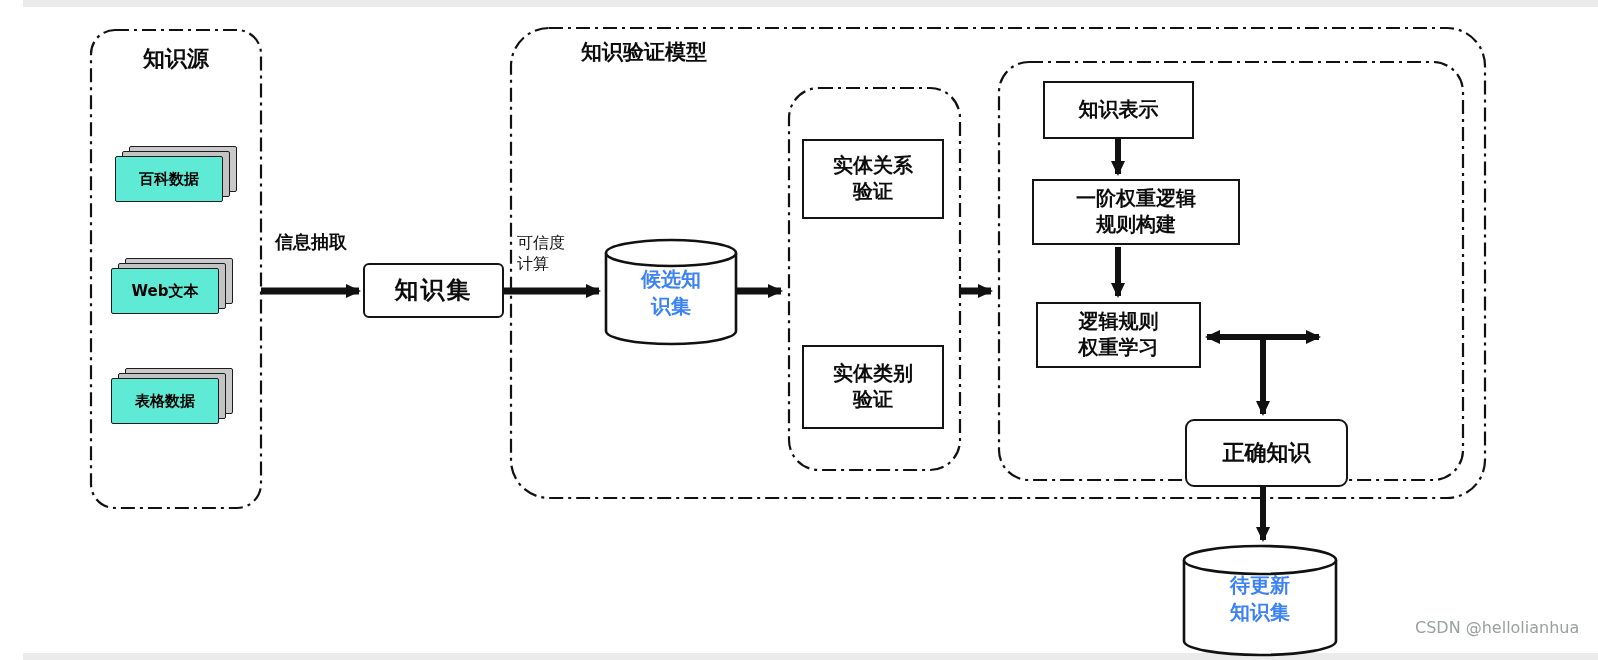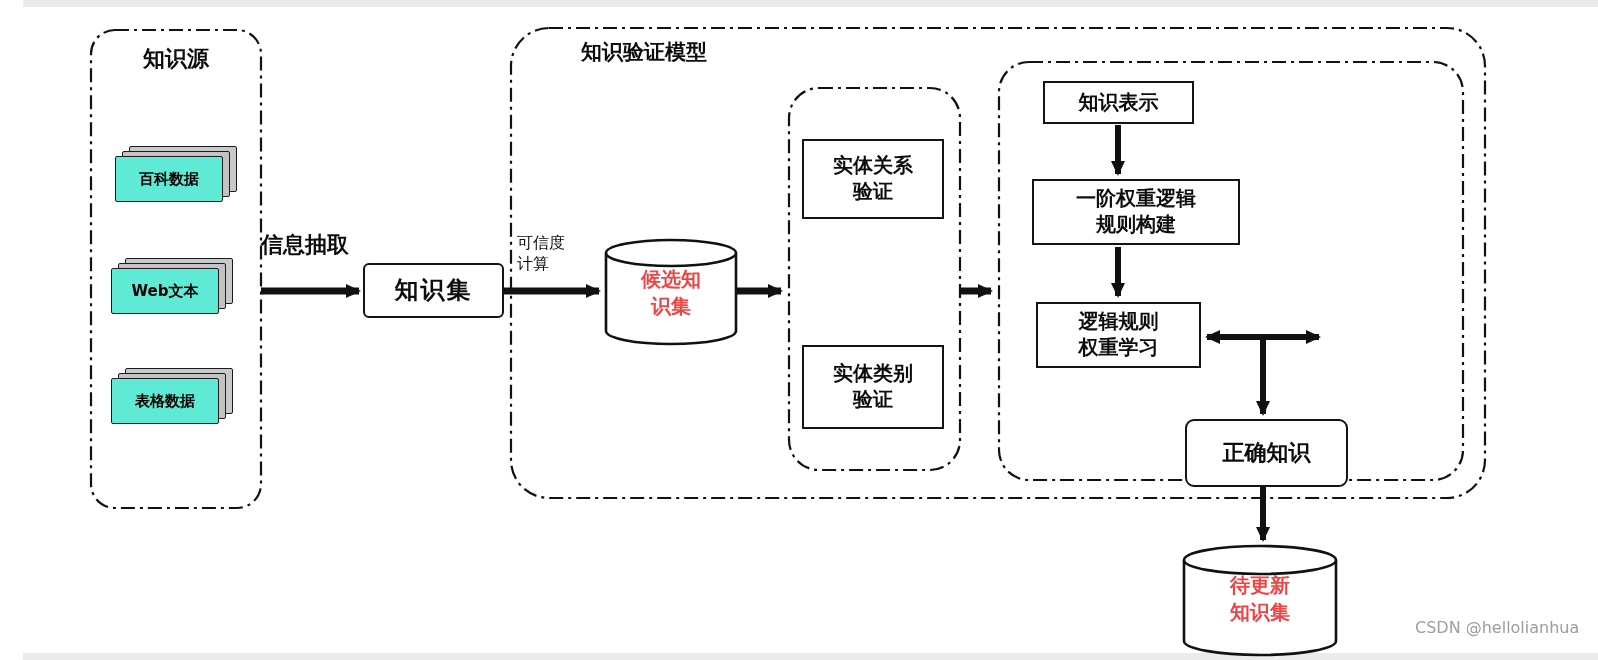--- a/index.html
+++ b/index.html
@@ -12,21 +12,21 @@
   .strip { position:absolute; left:0; width:100%; background:#ebebeb; }
   .node {
     position:absolute; background:#fff; border:2.5px solid #141414;
     display:flex; flex-direction:column; align-items:center; justify-content:center;
     font-weight:bold; text-align:center; line-height:1.28; color:#0d0d0d;
   }
   .panel-title { position:absolute; font-weight:bold; color:#0d0d0d; }
   .edge-label { position:absolute; color:#0d0d0d; }
   .cyl-label {
     position:absolute; display:flex; flex-direction:column; align-items:center; justify-content:center;
-    font-weight:bold; line-height:1.35; color:#ef4444;
+    font-weight:bold; line-height:1.35; color:#3b82f6;
   }
   .doc-stack { position:absolute; width:124px; height:60px; }
   .sheet { position:absolute; width:108px; height:46px; background:#5eead4; border:1.6px solid #1c1c1c; border-radius:2px; }
   .sheet.b2 { left:14px; top:0; background:#c9c9c9; }
   .sheet.b1 { left:7px;  top:5px; background:#c3c3c3; }
   .sheet.front { left:0; top:10px; display:flex; align-items:center; justify-content:center; font-weight:bold; font-size:15px; color:#000; }
   .watermark { position:absolute; color:#98a0a0; font-size:16px; }
 </style>
 </head>
 <body>
@@ -76,21 +76,21 @@
     <div class="sheet b2"></div>
     <div class="sheet b1"></div>
     <div class="sheet front">Web文本</div>
   </div>
   <div class="doc-stack" style="left:88px;top:368px">
     <div class="sheet b2"></div>
     <div class="sheet b1"></div>
     <div class="sheet front">表格数据</div>
   </div>
 
-  <div class="edge-label" style="left:238px;top:230px;width:100px;text-align:left;font-weight:bold;font-size:22px">信息抽取</div>
+  <div class="edge-label" style="left:238px;top:230px;width:100px;text-align:center;font-weight:bold;font-size:18px">信息抽取</div>
   <div class="edge-label" style="left:494px;top:233px;font-size:16px;line-height:1.3">
     <span style="display:block">可信度</span>
     <span style="display:block">计算</span>
   </div>
 
   <div class="node" style="left:340px;top:263px;width:141px;height:55px;border-radius:6px;font-size:24px;letter-spacing:2px">
     <span>知识集</span>
   </div>
 
   <div class="panel-title" style="left:558px;top:38px;font-size:21px">知识验证模型</div>
@@ -102,21 +102,21 @@
 
   <div class="node" style="left:779px;top:139px;width:142px;height:80px;font-size:20px">
     <span>实体关系</span>
     <span>验证</span>
   </div>
   <div class="node" style="left:779px;top:345px;width:142px;height:84px;font-size:20px">
     <span>实体类别</span>
     <span>验证</span>
   </div>
 
-  <div class="node" style="left:1020px;top:81px;width:151px;height:43px;font-size:20px">
+  <div class="node" style="left:1020px;top:81px;width:151px;height:58px;font-size:20px">
     <span>知识表示</span>
   </div>
   <div class="node" style="left:1009px;top:179px;width:208px;height:66px;font-size:20px">
     <span>一阶权重逻辑</span>
     <span>规则构建</span>
   </div>
   <div class="node" style="left:1013px;top:302px;width:165px;height:66px;font-size:20px">
     <span>逻辑规则</span>
     <span>权重学习</span>
   </div>

